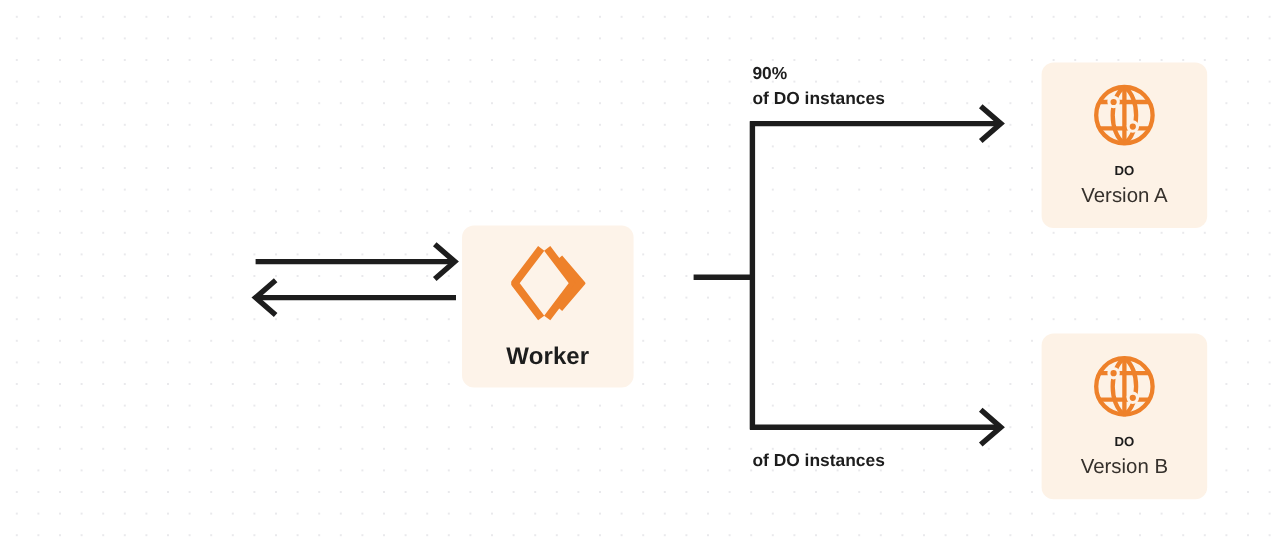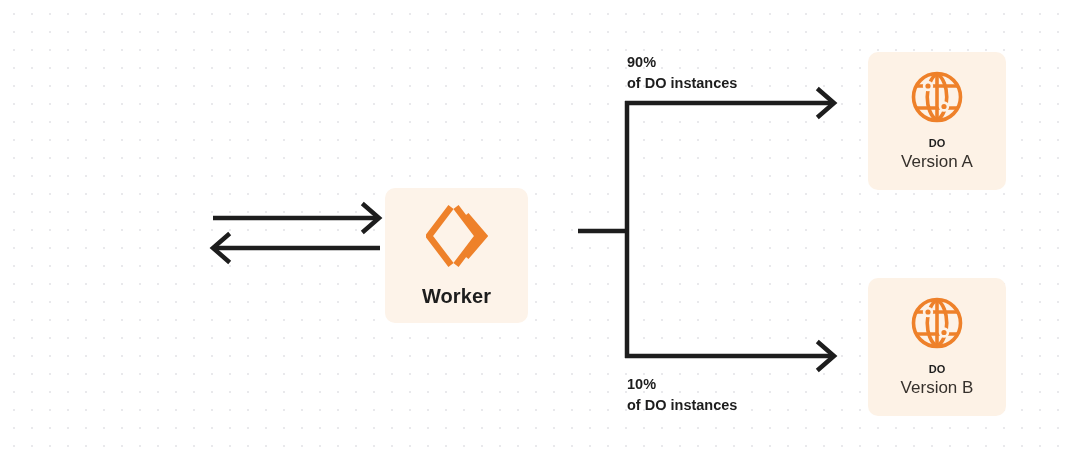--- a/index.html
+++ b/index.html
@@ -200,17 +200,16 @@
     <div class="node-title">DO</div>
     <div class="node-subtitle">Version B</div>
   </div>
 
   <div class="edge-label" id="label-top">
     <div>90%</div>
     <div>of DO instances</div>
   </div>
 
   <div class="edge-label" id="label-bottom">
-    <div>10%</div>
     <div>of DO instances</div>
   </div>
 
 </div>
 
 </body></html>

